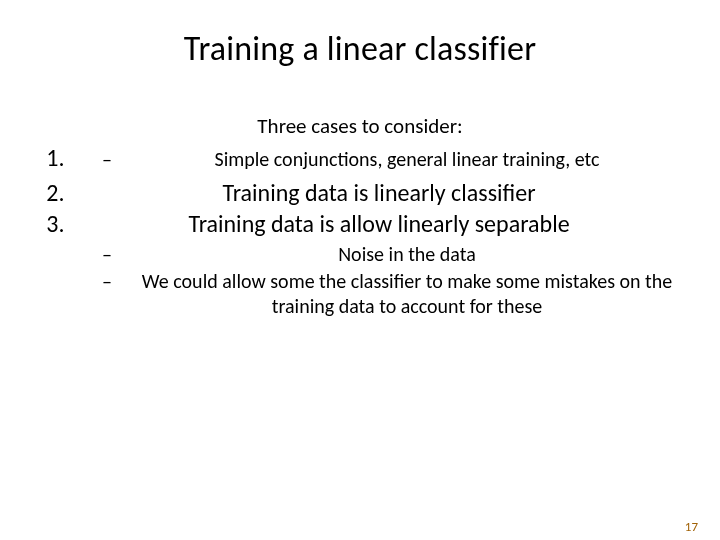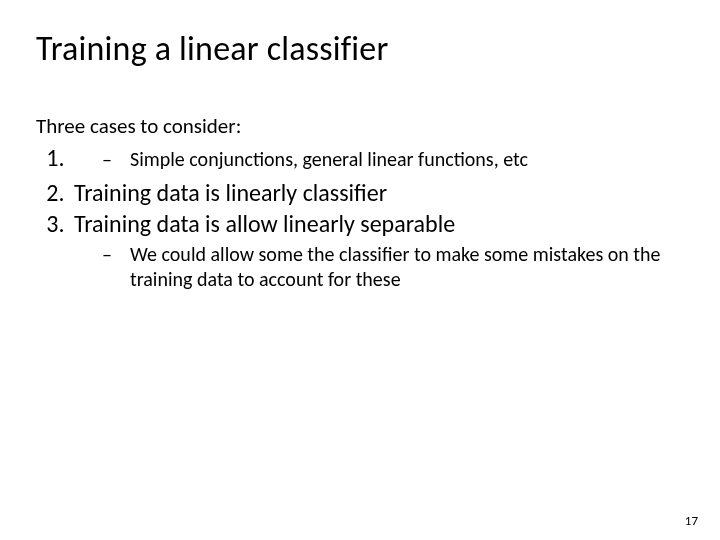--- a/index.html
+++ b/index.html
@@ -11,20 +11,21 @@
     font-family: Calibri, "Segoe UI", Arial, sans-serif;
     color: #000;
     position: relative;
   }
   .slide {
     box-sizing: border-box;
     padding: 28px 36px 20px 36px;
     width: 720px;
     height: 540px;
     position: relative;
+    text-align: center;
   }
   .title {
     font-size: 34px;
     font-weight: 400;
     margin: 0 0 44px 0;
     letter-spacing: 0.2px;
   }
   .lead {
     font-size: 21px;
     margin: 0 0 2px 0;
@@ -53,44 +54,45 @@
   }
   ul.sub > li::before {
     content: "–";
     position: absolute;
     left: 0;
     top: 0;
   }
   .pagenum {
     position: absolute;
     right: 22px;
-    bottom: 12px;
+    bottom: 6px;
     font-size: 13px;
-    color: #000000;
+    color: #a16207;
   }
 </style>
 </head>
 <body>
 
 <div class="slide">
   <h1 class="title">Training a linear classifier</h1>
 
   <p class="lead">Three cases to consider:</p>
 
   <ol class="main">
     <li>
       <ul class="sub">
-        <li>Simple conjunctions, general linear functions, etc</li>
+        <li>Simple conjunctions, general linear training, etc</li>
       </ul>
     </li>
     <li>
       <span>Training data is linearly classifier</span>
     </li>
     <li>
       <span>Training data is allow linearly separable</span>
       <ul class="sub">
+        <li>Noise in the data</li>
         <li>We could allow some the classifier to make some mistakes on the training data to account for these</li>
       </ul>
     </li>
   </ol>
 
   <div class="pagenum">17</div>
 </div>
 
 </body></html>

